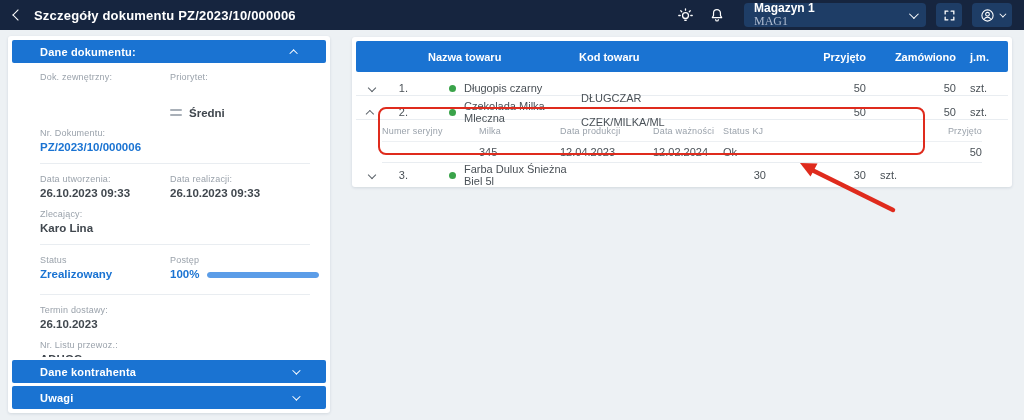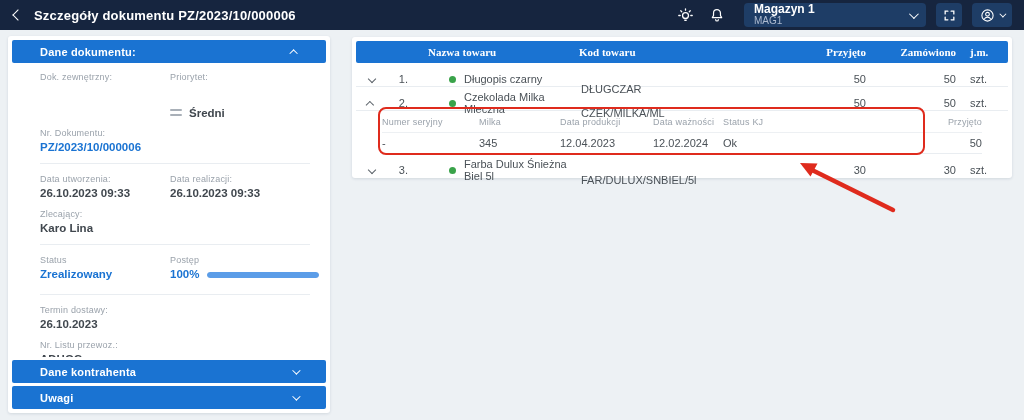--- a/index.html
+++ b/index.html
@@ -21,21 +21,21 @@
   .chev.down { transform:rotate(45deg) translateY(-2px); }
   .chev.up { transform:rotate(-135deg) translateY(-2px); }
   .chev.left { transform:rotate(135deg); width:8px; height:8px; }
   .topbar-title { color:#fff; font-size:13px; font-weight:bold; letter-spacing:.2px; }
   .topbar-right { display:flex; align-items:center; gap:10px; }
   .tb-icon { width:22px; height:22px; display:flex; align-items:center; justify-content:center; cursor:pointer; }
   .tb-box { background:#1e3d66; border-radius:4px; height:24px; display:flex; align-items:center; }
   .wh-dd { width:182px; justify-content:space-between; padding:0 10px; margin-left:6px; }
   .wh-text { display:flex; flex-direction:column; line-height:1.05; }
   .wh-name { color:#fff; font-size:12px; font-weight:bold; }
-  .wh-code { color:#aebbd0; font-size:10px; }
+  .wh-code { color:#aebbd0; font-size:12px;font-family:Liberation Serif, serif; }
   .sq-btn { width:26px; justify-content:center; }
   .user-btn { width:40px; justify-content:center; gap:4px; }
   
   .sidebar {
     position:absolute; left:8px; top:36px; width:322px; height:377px;
     background:#fff; border-radius:3px; box-shadow:0 1px 3px rgba(20,40,70,.12);
     padding:4px; display:flex; flex-direction:column; z-index:1;
   }
   .panel-bar {
     background:#1a73d2; border-radius:2px; height:23px; flex:0 0 23px;
@@ -58,21 +58,21 @@
   .pbar { width:112px; height:6px; background:#dfe7ee; border-radius:3px; overflow:hidden; }
   .pfill { display:block; height:100%; background:#5b9de8; border-radius:3px; }
   .sidebar .panel-bar.collapsed { margin-top:3px; }
   
   .main-card {
     position:absolute; left:352px; top:37px; width:660px;
     background:#fff; border-radius:3px; box-shadow:0 1px 3px rgba(20,40,70,.12);
     padding:4px 4px 0 4px; z-index:1;
   }
   .tgrid { display:grid; grid-template-columns:32px 34px 1fr 195px 100px 90px 44px; align-items:center; }
-  .thead { background:#1a73d2; border-radius:2px; height:22px;font-family:Liberation Serif, serif; }
+  .thead { background:#1a73d2; border-radius:2px; height:31px; }
   .thead > div { color:#fff; font-size:11px; font-weight:bold; }
   .trow { height:24px; border-bottom:1px solid #e9edf1; }
   .trow:last-child { border-bottom:none; }
   .cell-name-h { padding-left:6px; }
   .cell-code { padding-left:2px; font-size:11px; color:#4a5157;margin-top:20px; }
   .cell-num { text-align:right; padding-right:8px; font-size:11px; color:#4a5157; }
   .cell-no { text-align:right; padding-right:14px; font-size:11px; color:#4a5157; }
   .cell-jm { padding-left:6px; font-size:11px; color:#4a5157; }
   .cell-exp { display:flex; justify-content:center; align-items:center; cursor:pointer; }
   .cell-exp .chev { border-color:#5a6168; width:6px; height:6px; }
@@ -280,21 +280,20 @@
 
   <div class="tgrid trow">
     <div class="cell-exp">
         <span class="chev gdown"></span>
       </div>
     <div class="cell-no">3.</div>
     <div class="cell-name">
         <span class="dot"></span>
         <span>Farba Dulux Śnieżna Biel 5l</span>
       </div>
-    <div class="cell-code">FAR/DULUX/SNBIEL/5l</div>
     <div class="cell-num">30</div>
     <div class="cell-num">30</div>
     <div class="cell-jm">szt.</div>
   </div>
 </div>
 
 <div class="annot-rect"></div>
 <svg class="annot-arrow" width="115" height="65" viewBox="0 0 115 65">
   <line x1="103" y1="57" x2="22" y2="17" stroke="#df2b1d" stroke-width="4.5" stroke-linecap="round"></line>
   <polygon points="10,10 27.5,10.5 20.5,23.5" fill="#df2b1d"></polygon>

